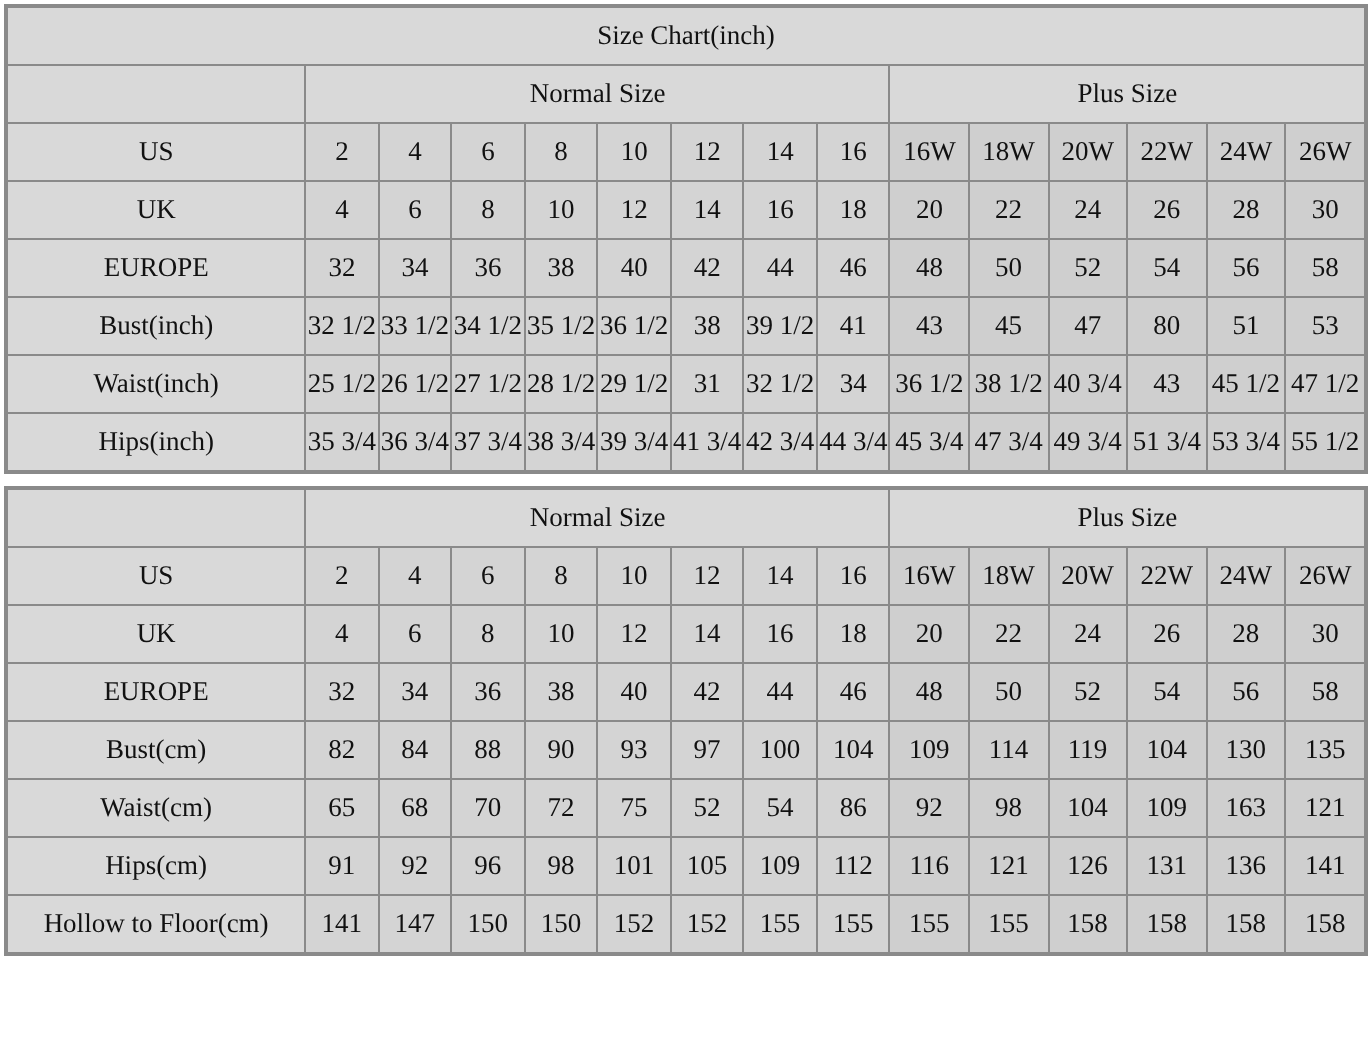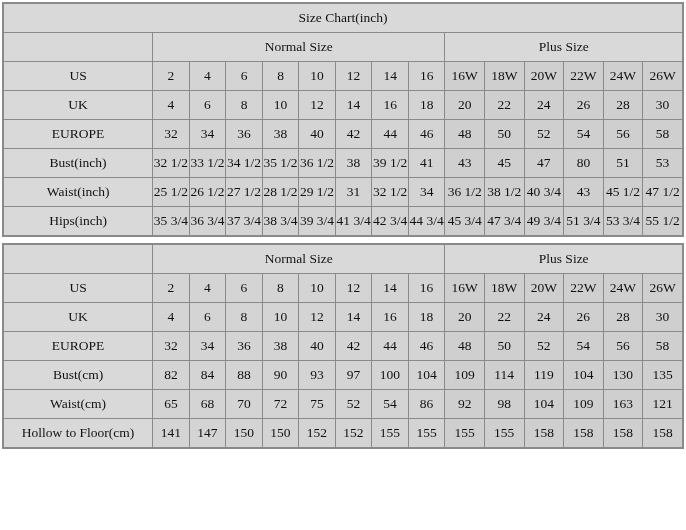--- a/index.html
+++ b/index.html
@@ -330,20 +330,37 @@
           <td class="datacell">54</td>
           <td class="datacell">86</td>
           <td class="datacell alt">92</td>
           <td class="datacell alt">98</td>
           <td class="datacell alt">104</td>
           <td class="datacell alt">109</td>
           <td class="datacell alt">163</td>
           <td class="datacell alt">121</td>
         </tr>
 
+        <tr>
+          <td class="rowlabel">Hips(cm)</td>
+          <td class="datacell">91</td>
+          <td class="datacell">92</td>
+          <td class="datacell">96</td>
+          <td class="datacell">98</td>
+          <td class="datacell">101</td>
+          <td class="datacell">105</td>
+          <td class="datacell">109</td>
+          <td class="datacell">112</td>
+          <td class="datacell alt">116</td>
+          <td class="datacell alt">121</td>
+          <td class="datacell alt">126</td>
+          <td class="datacell alt">131</td>
+          <td class="datacell alt">136</td>
+          <td class="datacell alt">141</td>
+        </tr>
 
         <tr>
           <td class="rowlabel">Hollow to Floor(cm)</td>
           <td class="datacell">141</td>
           <td class="datacell">147</td>
           <td class="datacell">150</td>
           <td class="datacell">150</td>
           <td class="datacell">152</td>
           <td class="datacell">152</td>
           <td class="datacell">155</td>

